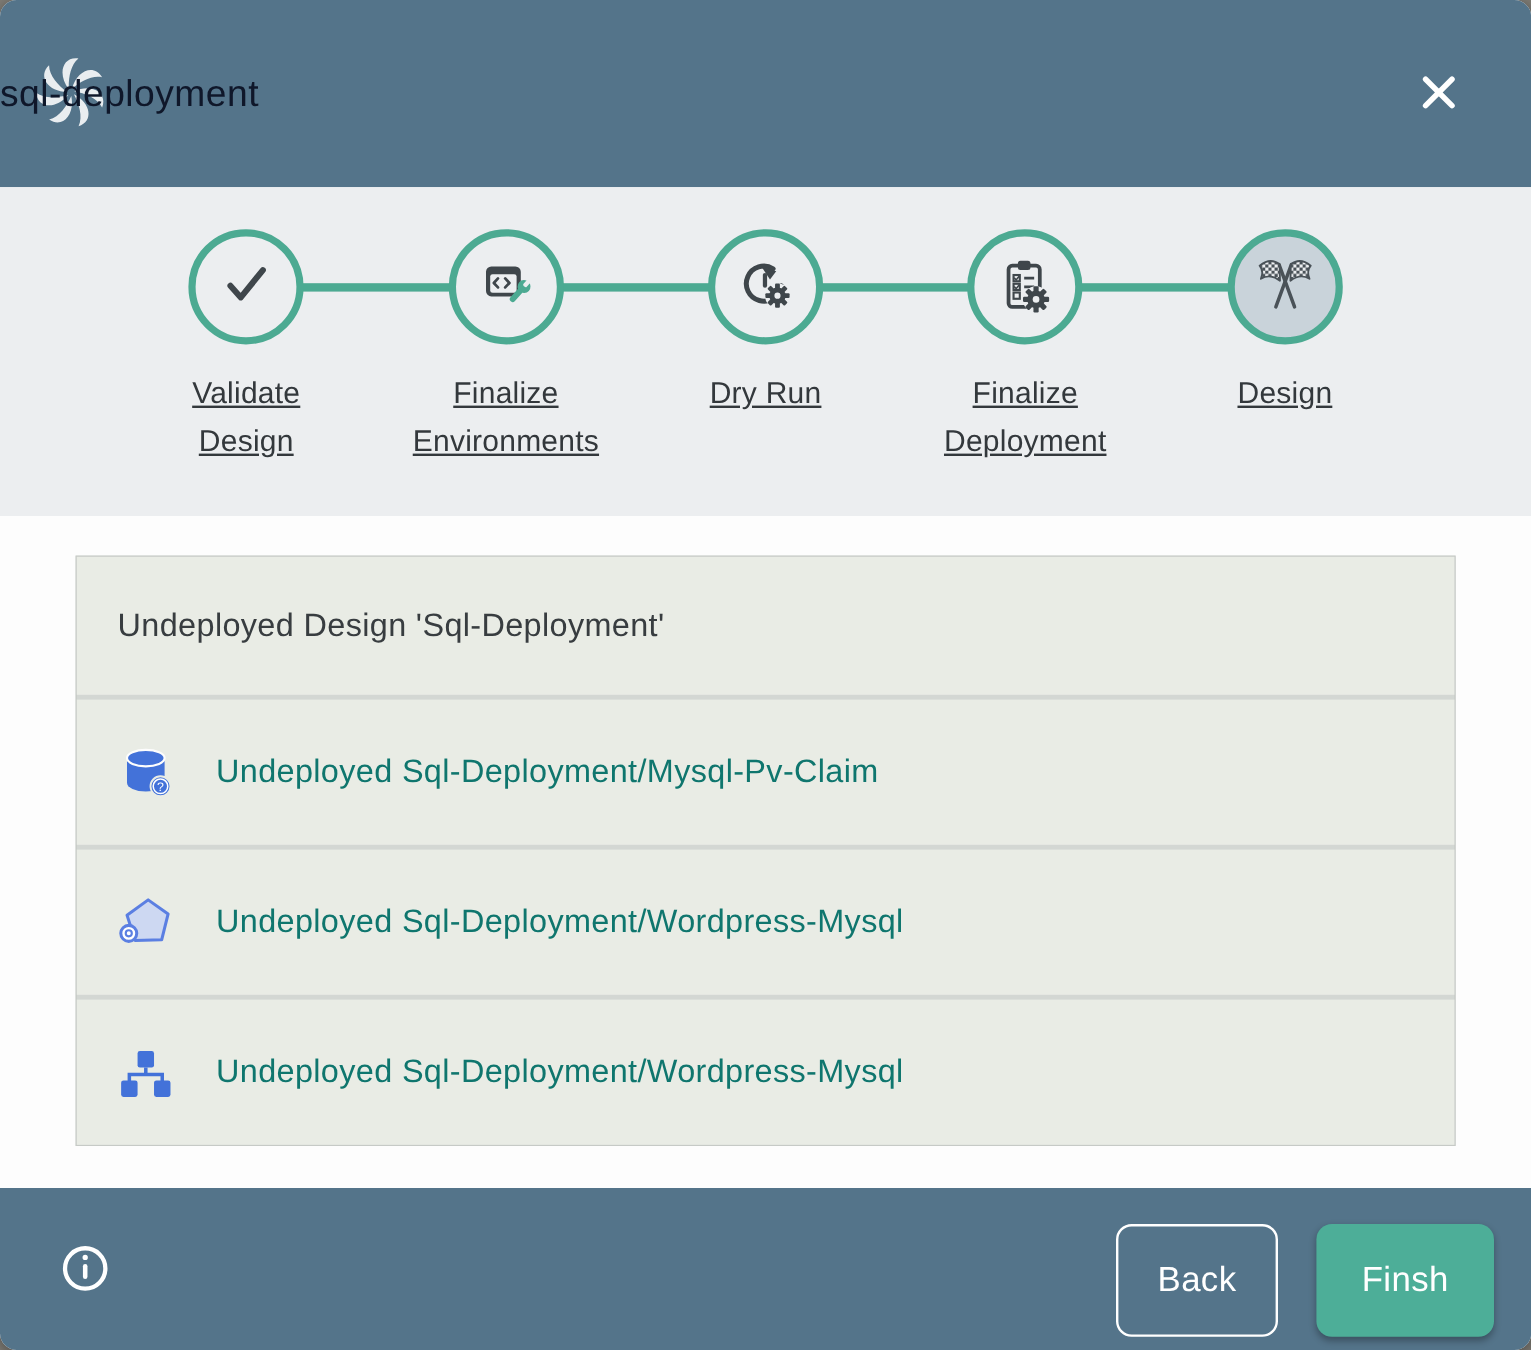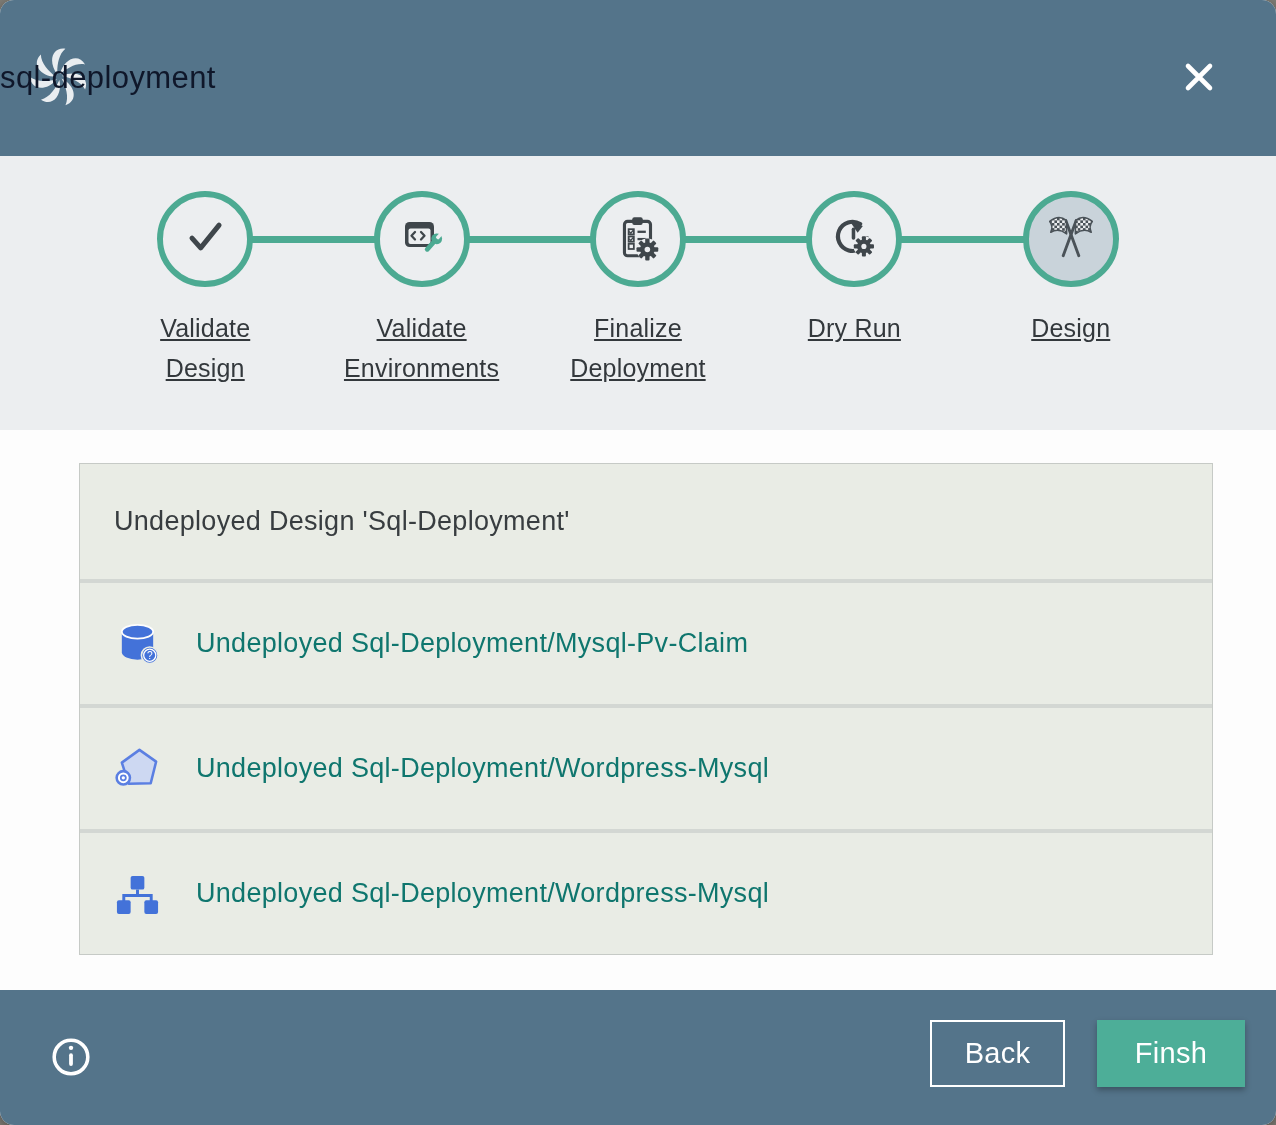--- a/index.html
+++ b/index.html
@@ -20,33 +20,33 @@
   .connector{position:absolute;top:80px;left:205px;right:207px;height:7px;background:#4caa92;}
   .track{position:absolute;left:97px;top:35px;width:1082px;display:flex;}
   .step{width:216.4px;display:flex;flex-direction:column;align-items:center;}
   .circle{width:84px;height:84px;border-radius:50%;border:6px solid #4caa92;background:#eceef0;
     display:flex;align-items:center;justify-content:center;position:relative;z-index:1;cursor:pointer;}
   .step.current .circle{background:#c9d3da;}
   .step-label{margin-top:21px;width:176px;text-align:center;font-size:25px;line-height:1.6;
     color:#33383c;letter-spacing:.2px;text-decoration:underline;}
 
   
-  .content{flex:1;background:#fdfdfd;padding:33px 63px 0 63px;box-sizing:border-box;margin-left:16px;}
+  .content{flex:1;background:#fdfdfd;padding:33px 63px 0 63px;box-sizing:border-box;}
   .list{background:#d3d7d3;border:1px solid #c6cac6;}
   .row{background:#e9ece5;display:flex;align-items:center;padding:0 34px;margin-bottom:4px;min-height:121px;}
   .row:first-child{min-height:115px;}
   .row:last-child{margin-bottom:0;}
   .row-icon{width:47px;height:47px;margin-right:35px;flex:none;}
   .row-text{font-size:27px;color:#0f766e;letter-spacing:.3px;}
   .row.header-row .row-text{color:#383d40;}
 
   
   .ftr{height:135px;background:#54748a;flex:none;position:relative;}
   .info-btn{position:absolute;left:50px;top:46px;width:42px;height:42px;cursor:pointer;}
-  .btn{position:absolute;top:30px;height:67px;border-radius:0;font-size:29px;
+  .btn{position:absolute;top:30px;height:94px;border-radius:13px;font-size:29px;
     font-family:"Liberation Sans",sans-serif;letter-spacing:.3px;cursor:pointer;
     display:flex;align-items:center;justify-content:center;box-sizing:border-box;}
   .btn-back{right:211px;width:135px;background:transparent;border:2px solid #ffffff;color:#ffffff;}
   .btn-finish{right:31px;width:148px;background:#4dae98;border:none;color:#ffffff;
     box-shadow:0 3px 6px rgba(0,0,0,.3);}
 </style>
 </head>
 <body>
 
 <svg width="0" height="0" style="position:absolute" aria-hidden="true">
@@ -121,21 +121,36 @@
               <path d="M17 19 L13.5 22.8 L17 26.5" stroke="#3f464b" stroke-width="2.3" fill="none" stroke-linecap="round" stroke-linejoin="round"></path>
               <path d="M23 19 L26.5 22.8 L23 26.5" stroke="#3f464b" stroke-width="2.3" fill="none" stroke-linecap="round" stroke-linejoin="round"></path>
               <g transform="translate(34,31) rotate(42)">
                 <rect x="-2.4" y="-4" width="4.8" height="13.5" rx="2.3" fill="#4caa92"></rect>
                 <circle cx="0" cy="-7" r="5.4" fill="#4caa92"></circle>
                 <rect x="-1.8" y="-13.8" width="3.6" height="6.6" rx="1.2" fill="#eceef0"></rect>
               </g>
             </svg>
           </span>
         </div>
-        <div class="step-label">Validate Environments</div>
+        <div class="step-label">Finalize Environments</div>
+      </div>
+
+      <div class="step">
+        <div class="circle">
+          <span>
+            <svg viewBox="0 0 48 48" width="50" height="50">
+              <path d="M30 11.5 A14 14 0 1 0 36.5 25" stroke="#3f464b" stroke-width="4" fill="none" stroke-linecap="round"></path>
+              <path d="M32.5 13.5 L20.5 9.5 L27.5 20 Z" fill="#3f464b"></path>
+              <path d="M23.5 16.5 V25" stroke="#3f464b" stroke-width="3.4" stroke-linecap="round"></path>
+              <circle cx="33.5" cy="33" r="10" fill="#eceef0"></circle>
+              <use href="#gear-shape" transform="translate(33.5,33) scale(0.88)"></use>
+            </svg>
+          </span>
+        </div>
+        <div class="step-label">Dry Run</div>
       </div>
 
       <div class="step">
         <div class="circle">
           <span>
             <svg viewBox="0 0 48 48" width="50" height="50">
               <rect x="11" y="9" width="25" height="33" rx="3" fill="#eceef0" stroke="#3f464b" stroke-width="3"></rect>
               <rect x="18.5" y="5" width="10" height="7.5" rx="2" fill="#3f464b"></rect>
               <g stroke="#3f464b">
                 <rect x="15" y="16.5" width="5" height="5" fill="none" stroke-width="1.7"></rect>
@@ -148,35 +163,20 @@
                 <path d="M15.5 25.8 l1.6 1.6 2.4 -3" stroke-width="1.3" fill="none"></path>
               </g>
               <circle cx="33" cy="36" r="10.5" fill="#eceef0"></circle>
               <use href="#gear-shape" transform="translate(33,36) scale(0.95)"></use>
             </svg>
           </span>
         </div>
         <div class="step-label">Finalize Deployment</div>
       </div>
 
-      <div class="step">
-        <div class="circle">
-          <span>
-            <svg viewBox="0 0 48 48" width="50" height="50">
-              <path d="M30 11.5 A14 14 0 1 0 36.5 25" stroke="#3f464b" stroke-width="4" fill="none" stroke-linecap="round"></path>
-              <path d="M32.5 13.5 L20.5 9.5 L27.5 20 Z" fill="#3f464b"></path>
-              <path d="M23.5 16.5 V25" stroke="#3f464b" stroke-width="3.4" stroke-linecap="round"></path>
-              <circle cx="33.5" cy="33" r="10" fill="#eceef0"></circle>
-              <use href="#gear-shape" transform="translate(33.5,33) scale(0.88)"></use>
-            </svg>
-          </span>
-        </div>
-        <div class="step-label">Dry Run</div>
-      </div>
-
       <div class="step current">
         <div class="circle">
           <span>
             <svg viewBox="0 0 52 52" width="54" height="54">
               <g stroke="#4a5258" stroke-width="2.8" stroke-linecap="round">
                 <path d="M21 10 L33.5 44"></path>
                 <path d="M31 10 L18.5 44"></path>
               </g>
               <path d="M21.5 10 C16 5.5 10.5 7 5.5 11 C8 14 8 18 6.5 21.5 C12 18 16.5 19 21.8 23 Z" fill="url(#chk)" stroke="#4a5258" stroke-width="1.5" stroke-linejoin="round"></path>
               <path d="M30.5 10 C36 5.5 41.5 7 46.5 11 C44 14 44 18 45.5 21.5 C40 18 35.5 19 30.2 23 Z" fill="url(#chk)" stroke="#4a5258" stroke-width="1.5" stroke-linejoin="round"></path>

